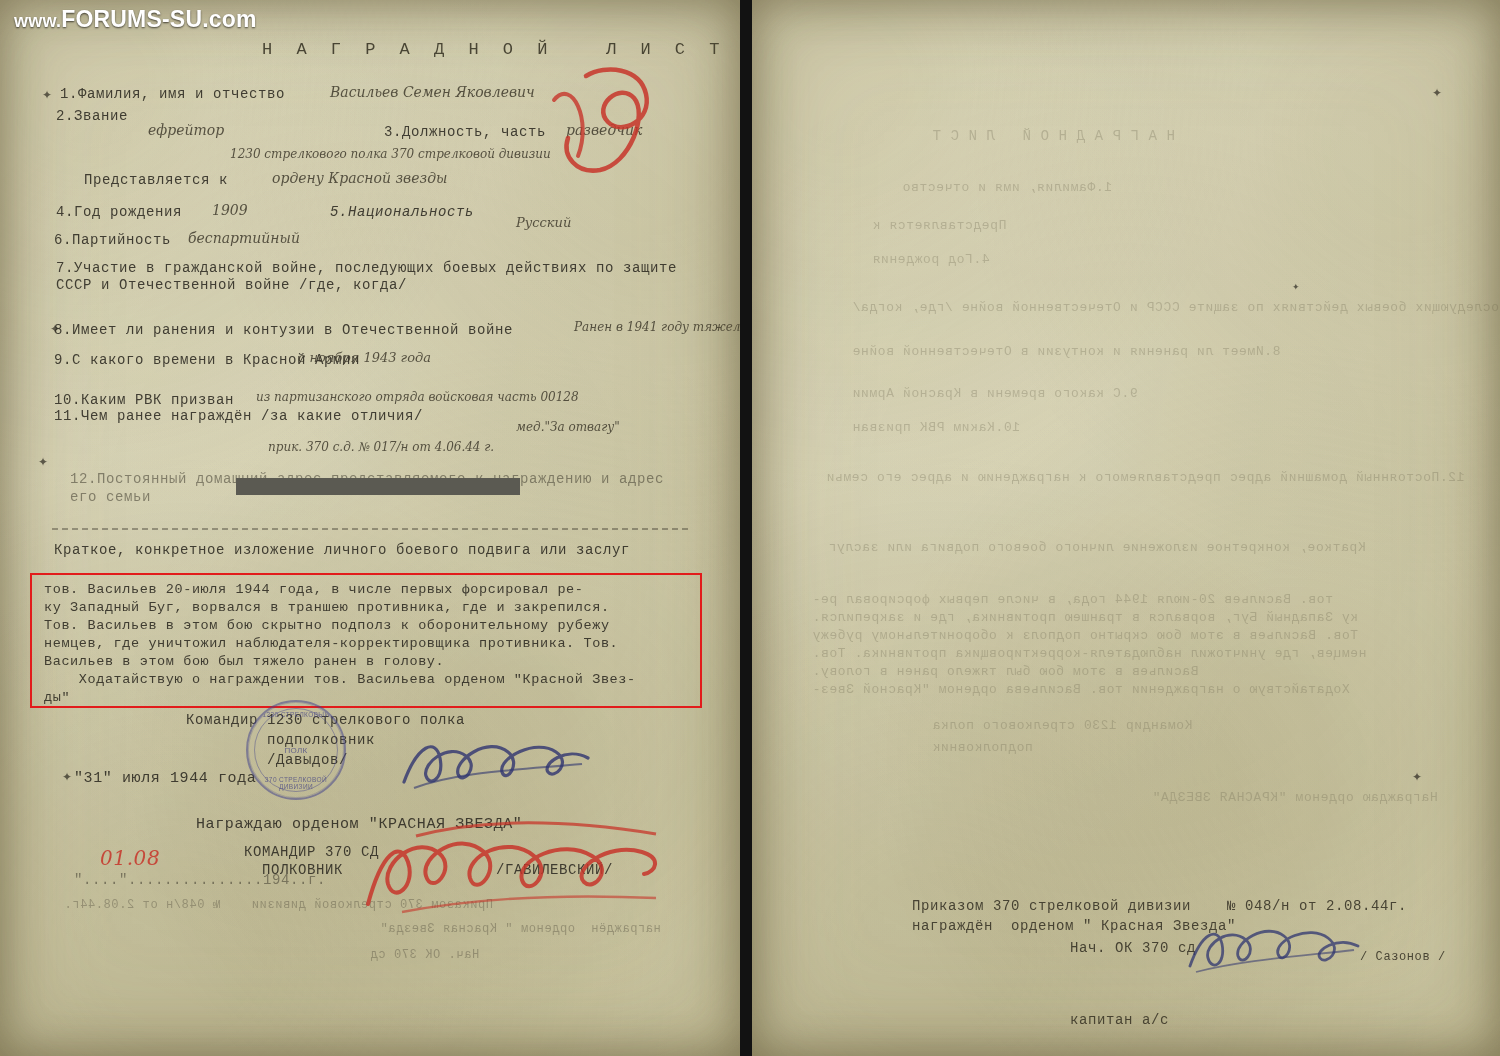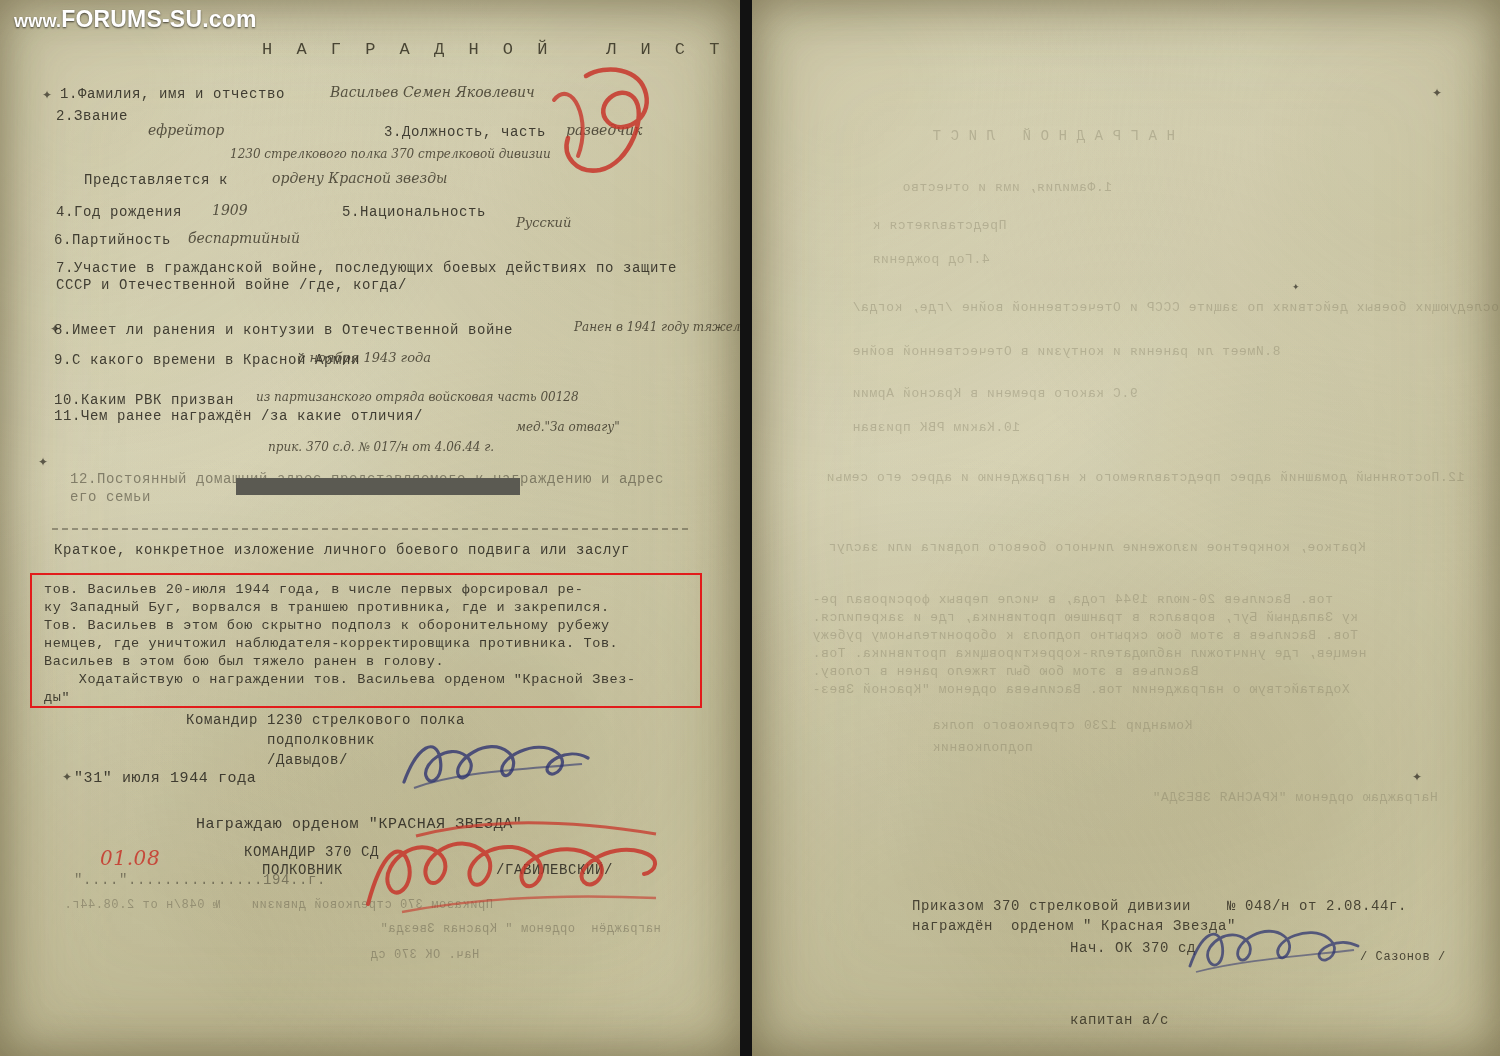--- a/index.html
+++ b/index.html
@@ -227,21 +227,21 @@
     <div class="hw" style="left:148px; top:122px; font-size:14px;">ефрейтор</div>
     <div class="tw" style="left:384px; top:124px; font-size:14px;">3.Должность, часть</div>
     <div class="hw" style="left:566px; top:122px; font-size:14px;">разведчик</div>
     <div class="hw" style="left:230px; top:147px; font-size:12px;">1230 стрелкового полка 370 стрелковой дивизии</div>
 
     <div class="tw" style="left:84px; top:172px; font-size:14px;">Представляется к</div>
     <div class="hw" style="left:272px; top:170px; font-size:14px;">ордену Красной звезды</div>
 
     <div class="tw" style="left:56px; top:204px; font-size:14px;">4.Год рождения</div>
     <div class="hw" style="left:212px; top:202px; font-size:14px;">1909</div>
-    <div class="tw" style="left:342px; top:204px; font-size:14px;">5.Национальность</div>
+    <div class="tw" style="left:330px; top:204px; font-size:14px;font-style:italic;">5.Национальность</div>
     <div class="hw" style="left:516px; top:202px; font-size:13px;margin-top:13px;">Русский</div>
 
     <div class="tw" style="left:54px; top:232px; font-size:14px;">6.Партийность</div>
     <div class="hw" style="left:188px; top:230px; font-size:14px;">беспартийный</div>
 
     <div class="tw" style="left:56px; top:260px; font-size:14px; width:640px; white-space:normal; line-height:17px;">7.Участие в гражданской войне, последующих боевых действиях по защите СССР и Отечественной войне /где, когда/</div>
 
     <div class="tw" style="left:54px; top:322px; font-size:14px;">8.Имеет ли ранения и контузии в Отечественной войне</div>
     <div class="hw" style="left:574px; top:320px; font-size:12px;">Ранен в 1941 году тяжело</div>
 
@@ -269,20 +269,26 @@
     <div class="tw" style="left:44px; top:617px; font-size:13.5px; line-height:18px;">Тов. Васильев в этом бою скрытно подполз к оборонительному рубежу</div>
     <div class="tw" style="left:44px; top:635px; font-size:13.5px; line-height:18px;">немцев, где уничтожил наблюдателя-корректировщика противника. Тов.</div>
     <div class="tw" style="left:44px; top:653px; font-size:13.5px; line-height:18px;">Васильев в этом бою был тяжело ранен в голову.</div>
     <div class="tw" style="left:44px; top:671px; font-size:13.5px; line-height:18px;">    Ходатайствую о награждении тов. Васильева орденом "Красной Звез-</div>
     <div class="tw" style="left:44px; top:689px; font-size:13.5px; line-height:18px;">ды"</div>
 
     <div class="tw" style="left:186px; top:712px; font-size:14px;">Командир 1230 стрелкового полка</div>
     <div class="tw" style="left:186px; top:732px; font-size:14px;">         подполковник</div>
     <div class="tw" style="left:186px; top:752px; font-size:14px;">         /Давыдов/</div>
 
+    <div class="stamp" id="stamp-regiment">
+      <div class="ring"></div>
+      <div class="arc-top">1230 СТРЕЛКОВЫЙ</div>
+      <div class="ctr">ПОЛК</div>
+      <div class="arc-bottom">370 СТРЕЛКОВОЙ ДИВИЗИИ</div>
+    </div>
 
     <svg class="sig" style="left:396px; top:722px;" width="200" height="80" viewBox="0 0 200 80">
       <path d="M8,60 C22,22 40,16 44,36 C48,56 34,66 30,54 C26,42 52,20 70,34 C84,45 66,64 62,52 C58,38 92,14 112,30 C126,41 110,62 106,50 C102,36 140,16 160,30 C176,41 158,58 152,50 C146,42 170,24 192,36" fill="none" stroke="#2f3570" stroke-width="3.2" stroke-linecap="round" opacity="0.8"></path>
       <path d="M18,66 C60,50 120,48 186,42" fill="none" stroke="#2f3570" stroke-width="2" opacity="0.6"></path>
     </svg>
 
     <div class="tw" style="left:74px; top:770px; font-size:15px;">"31" июля 1944 года</div>
 
     <div class="tw" style="left:196px; top:816px; font-size:15px;">Награждаю орденом "КРАСНАЯ ЗВЕЗДА"</div>
     <div class="tw" style="left:244px; top:844px; font-size:14px;">КОМАНДИР 370 СД</div>

